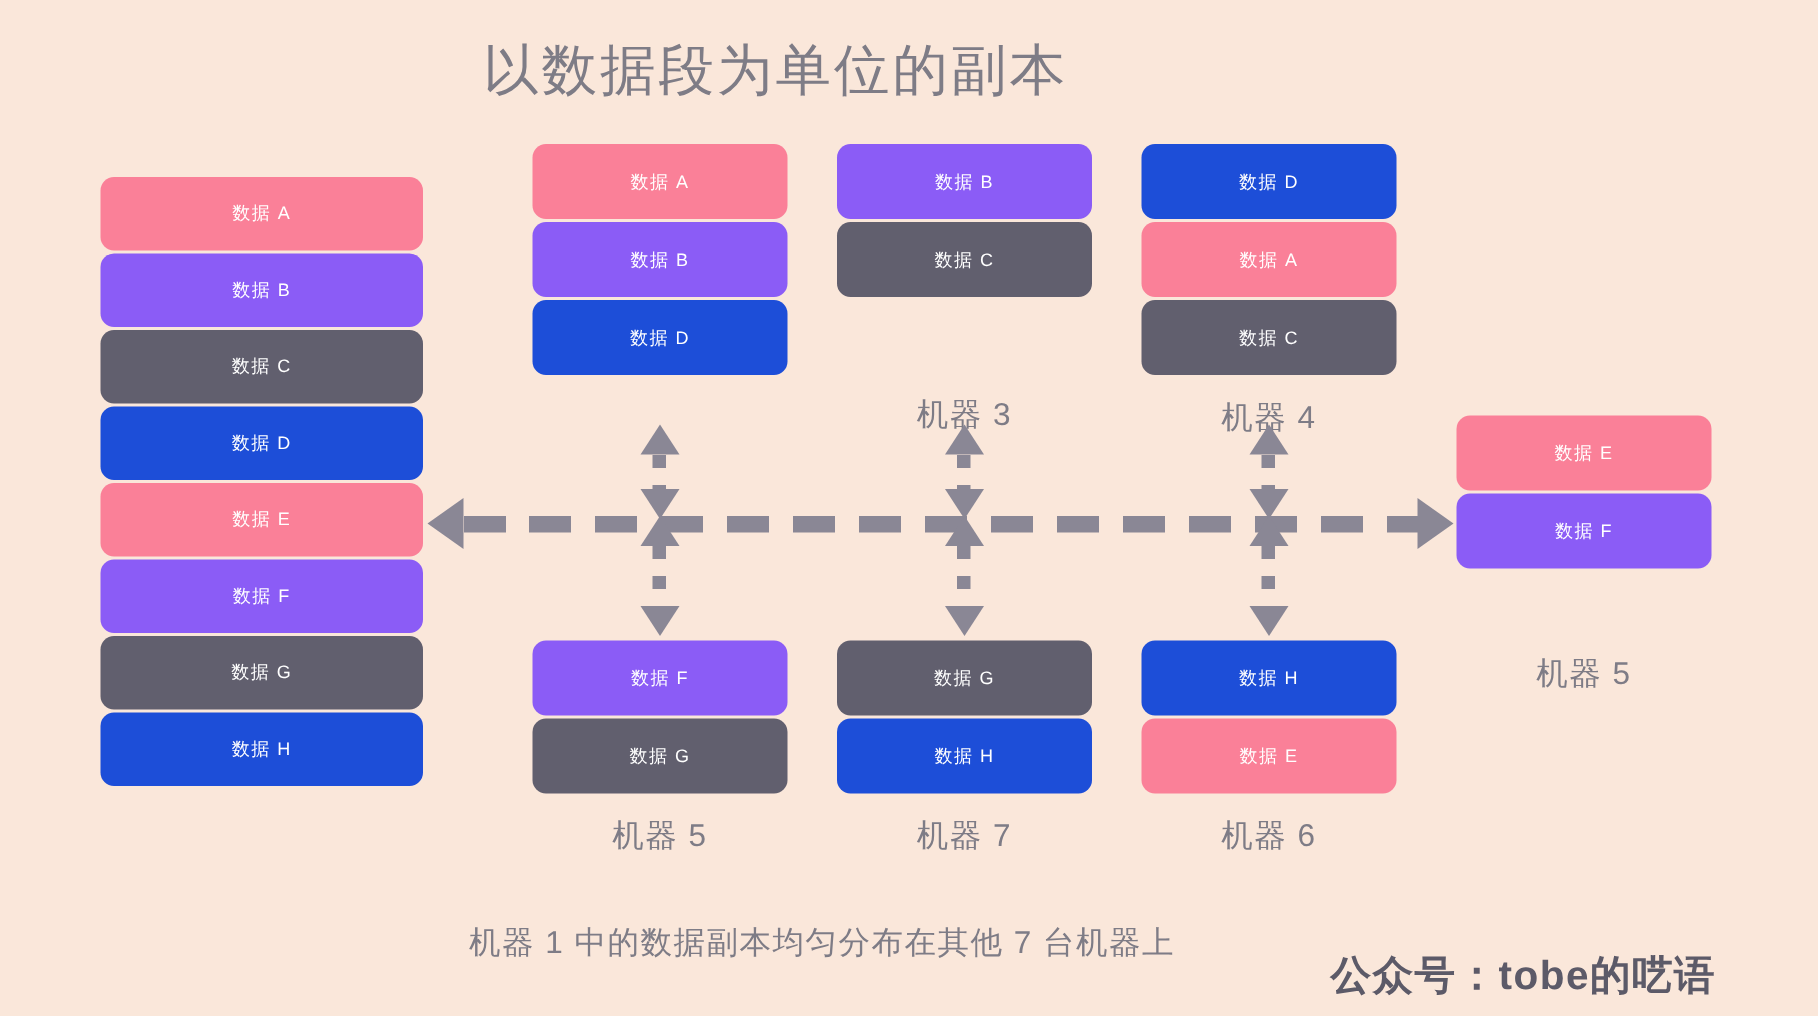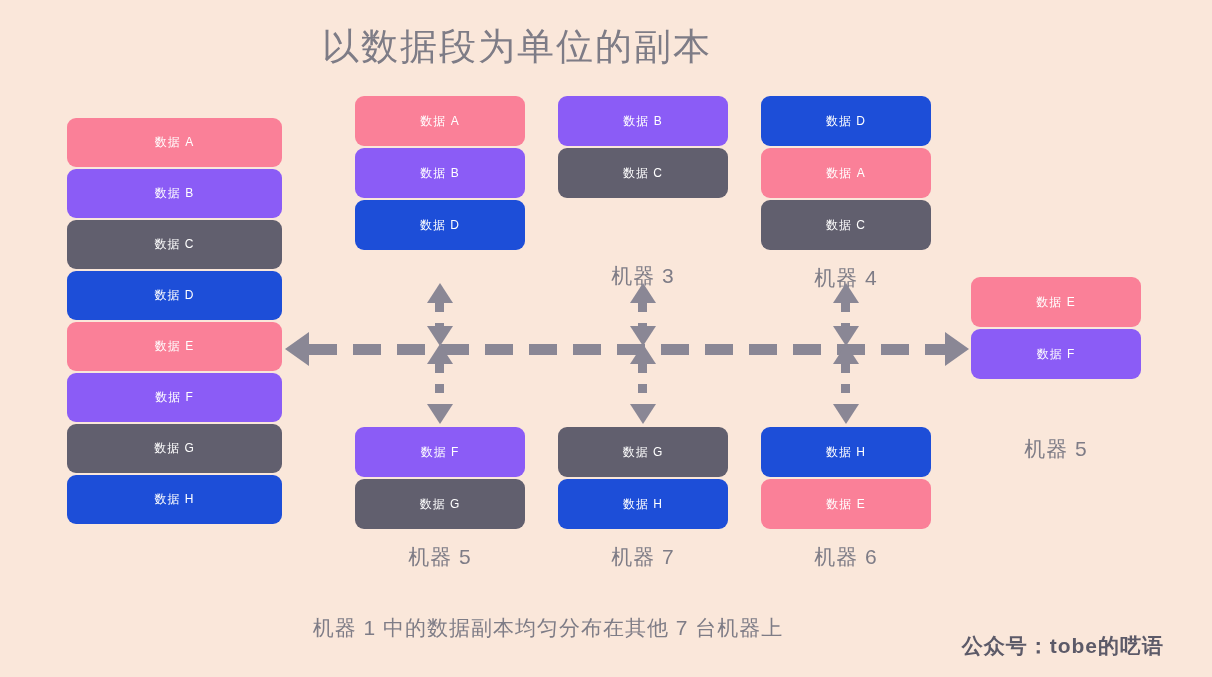--- a/index.html
+++ b/index.html
@@ -53,22 +53,22 @@
     position:absolute; width:9px;
     background:repeating-linear-gradient(to bottom,
        #8A8795 0px, #8A8795 9px, rgba(0,0,0,0) 9px, rgba(0,0,0,0) 20px);
   }
 
   .caption {
     position:absolute; left:0; top:614px; width:1096px;
     text-align:center; font-size:21px; color:#7E7C86; letter-spacing:1px;
   }
   .watermark {
-    position:absolute; right:48px; top:632px;
-    font-size:21px; color:#5C5A68; font-weight:bold; letter-spacing:1px;
+    position:absolute; right:68px; top:632px;
+    font-size:27px; color:#5C5A68; font-weight:bold; letter-spacing:1px;
   }
 </style>
 </head>
 <body>
 
 <div id="stage">
 
   <div class="title">以数据段为单位的副本</div>
 
   <div class="machine" id="machine-1" style="left:67px; top:118px; width:215px;">

